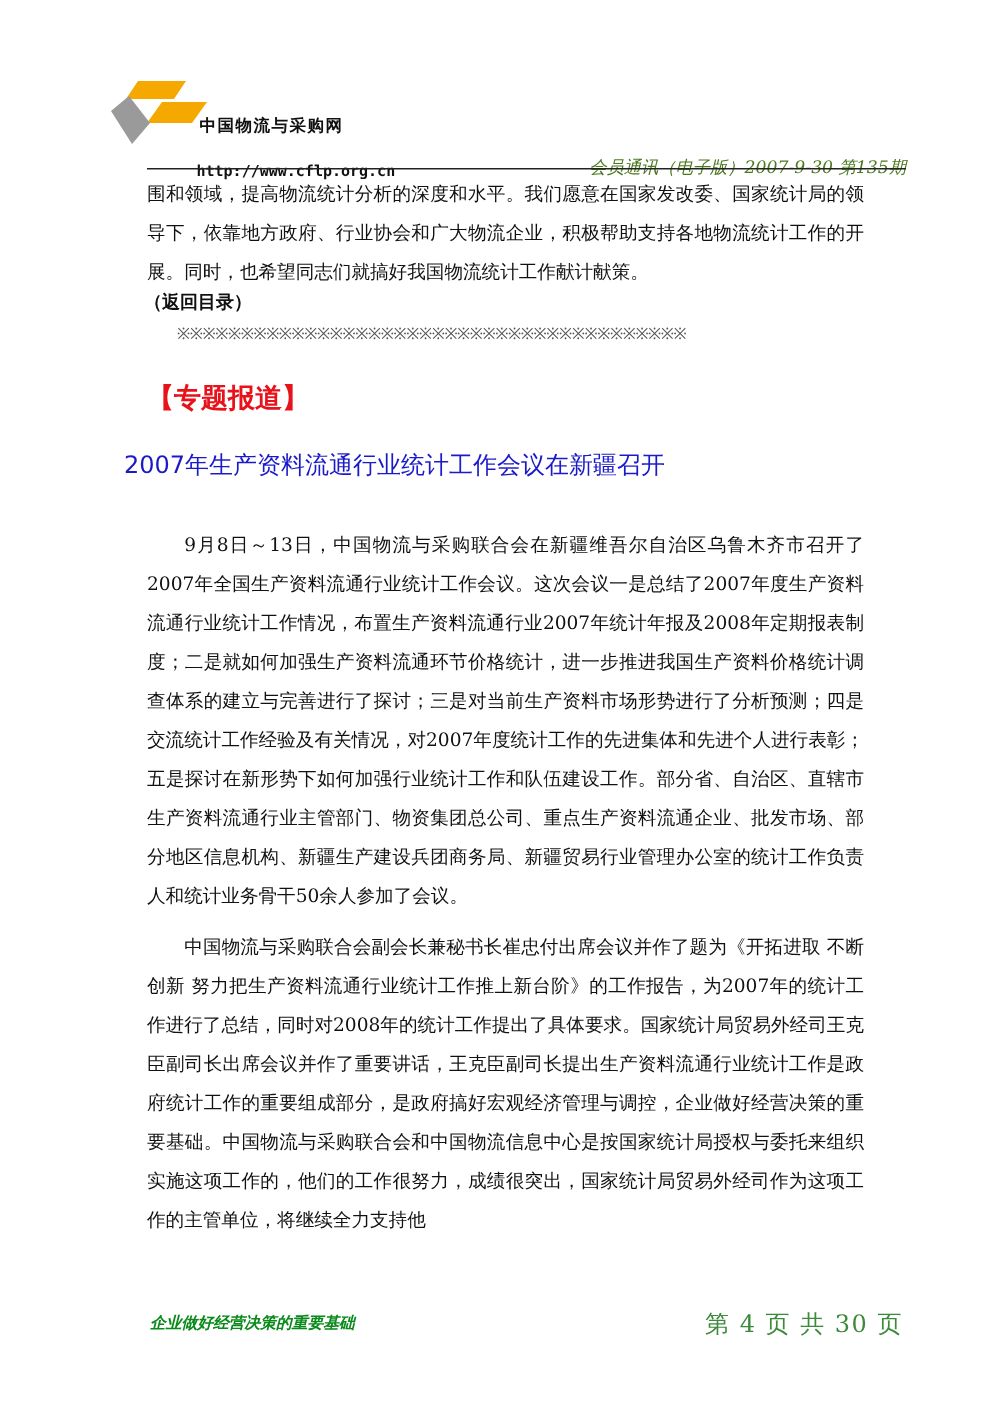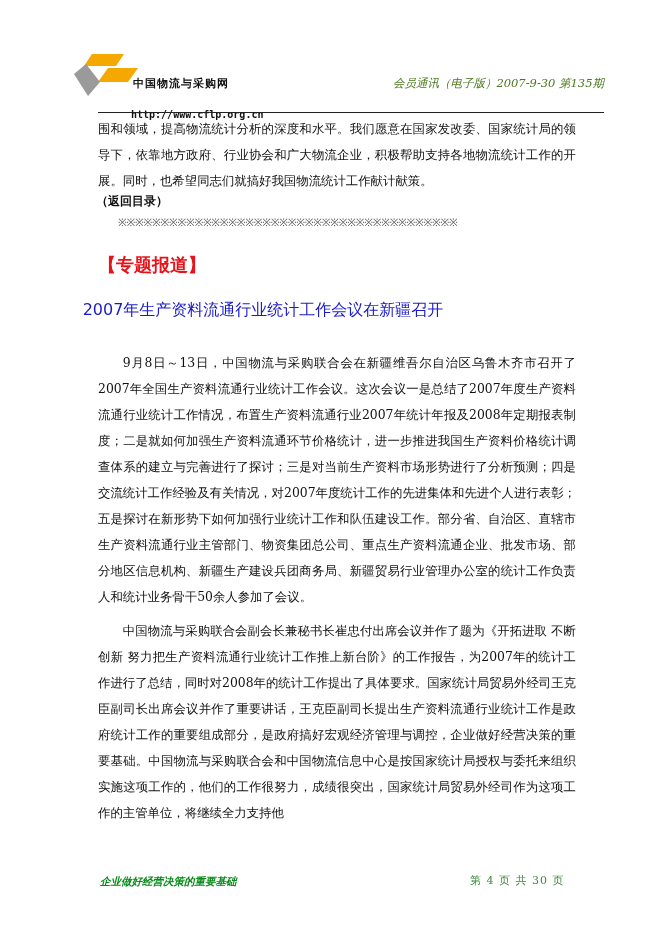--- a/index.html
+++ b/index.html
@@ -3,35 +3,35 @@
 <meta charset="utf-8">
 <style>
   html, body { margin: 0; padding: 0; background: #ffffff; }
   body { width: 662px; height: 936px; position: relative; overflow: hidden;
          font-family: "DejaVu Serif", "Liberation Serif", serif; color: #111; }
   .logo { position: absolute; left: 68px; top: 50px; width: 80px; height: 60px; }
   .logo-text { position: absolute; left: 133px; top: 76px; font-family: "DejaVu Sans", sans-serif;
                font-weight: bold; font-size: 11px; color: #111; letter-spacing: 1px; }
   .logo-url { position: absolute; left: 131px; top: 93px; font-family: "DejaVu Sans Mono", "Liberation Mono", monospace;
               font-weight: bold; font-size: 10px; color: #111; margin-top: 16px; }
-  .issue { position: absolute; right: 58px; top: 76px; font-style: italic; font-size: 11.5px; color: #4a7a1e; }
+  .issue { position: absolute; right: 58px; top: 104px; font-style: italic; font-size: 11.5px; color: #4a7a1e; }
   .rule { position: absolute; left: 98px; right: 58px; top: 112px; height: 1px; background: #222; }
   .para { position: absolute; left: 98px; width: 478px; font-size: 12.4px; line-height: 26px; }
   .para p { margin: 0; text-align: justify; text-align-last: left; }
   .return { position: absolute; left: 96px; top: 193px; font-size: 12px; font-weight: bold;
             font-family: "DejaVu Sans", sans-serif; }
   .sep { position: absolute; left: 118px; top: 215px; font-size: 10.5px; color: #555; letter-spacing: -0.3px; white-space: nowrap; }
   .section { position: absolute; left: 98px; top: 253px; font-size: 18px; color: #e8131a; font-weight: bold;
              font-family: "DejaVu Sans", sans-serif; text-align: right; }
   .title { position: absolute; left: 0; width: 526px; top: 300px; text-align: center; font-size: 16px; color: #1a1ac8;
            font-family: "DejaVu Sans", sans-serif; }
   .indent { text-indent: 2em; }
   .footer-left { position: absolute; left: 100px; top: 875px; font-size: 10.5px; color: #0a8a1a;
                  font-style: italic; font-weight: bold; }
-  .footer-right { position: absolute; left: 470px; top: 873px; font-size: 11px; color: #3c8a3c; letter-spacing: 1px; }
+  .footer-right { position: absolute; left: 470px; top: 873px; font-size: 16px; color: #3c8a3c; letter-spacing: 1px; }
 </style>
 </head>
 <body>
 
 <div class="logo">
   <svg width="80" height="60" viewBox="0 0 80 60">
     <polygon points="24,4 56,4 48,16 16,16" fill="#f5a800"></polygon>
     <polygon points="40,18 70,18 60,32 30,32" fill="#f5a800"></polygon>
     <polygon points="6,24 18,14 32,32 20,46" fill="#9a9a9a"></polygon>
   </svg>

